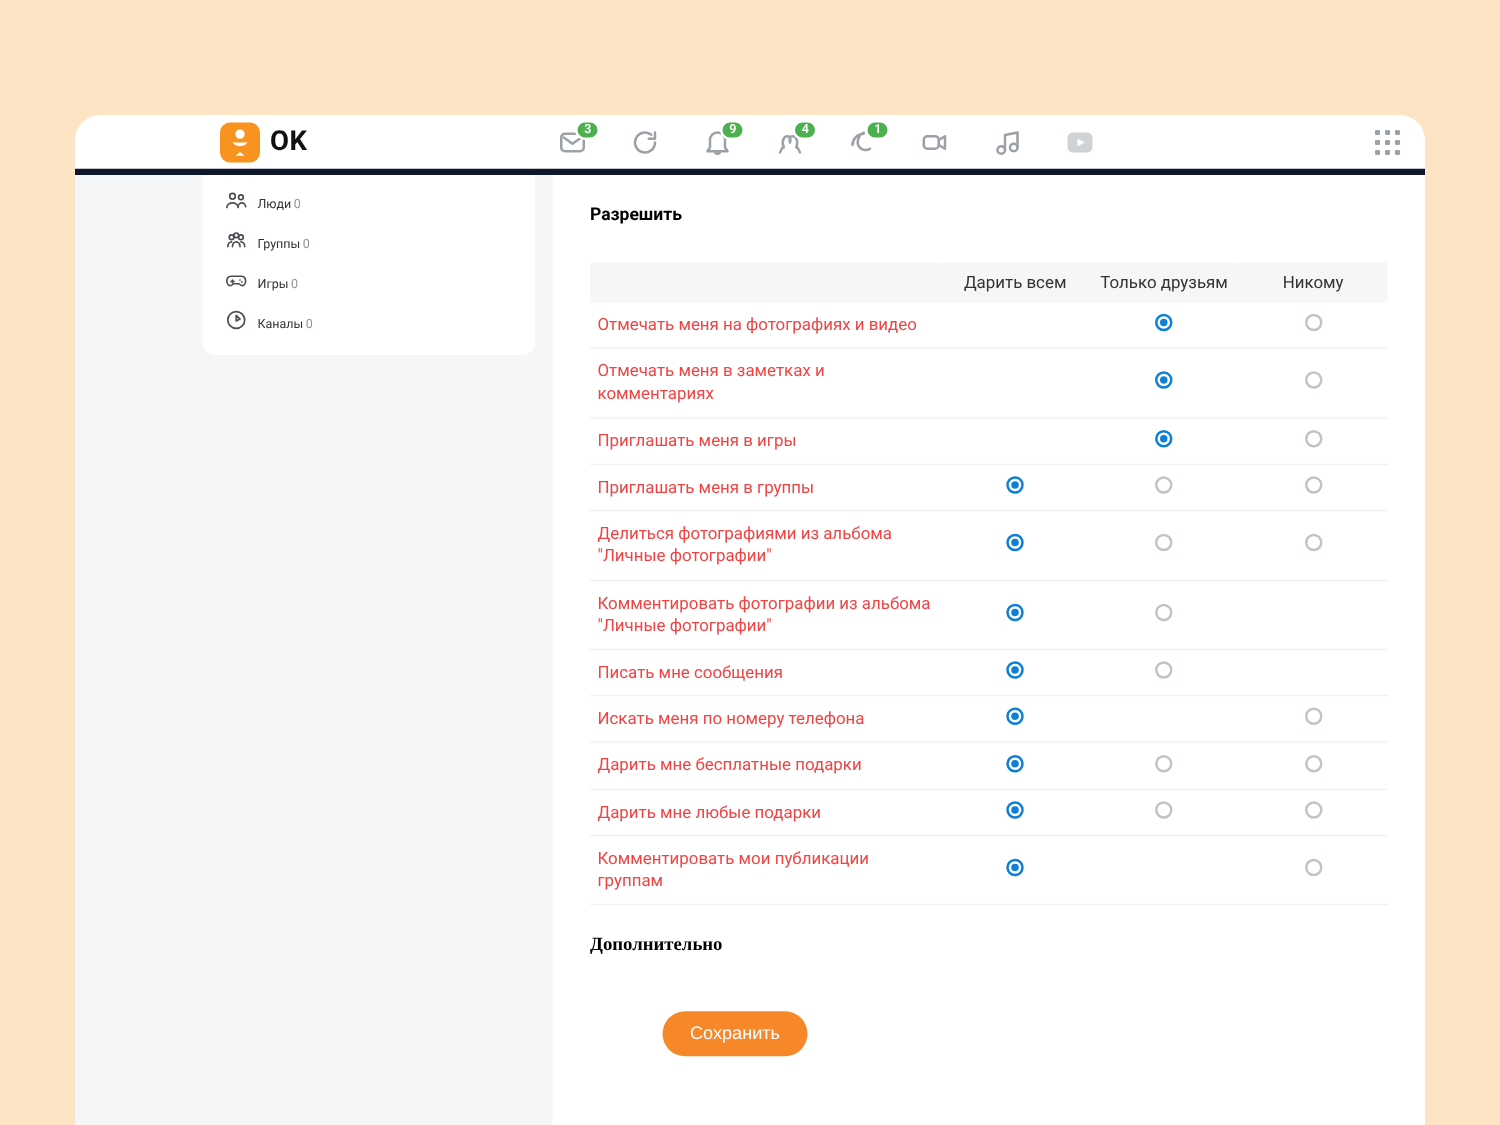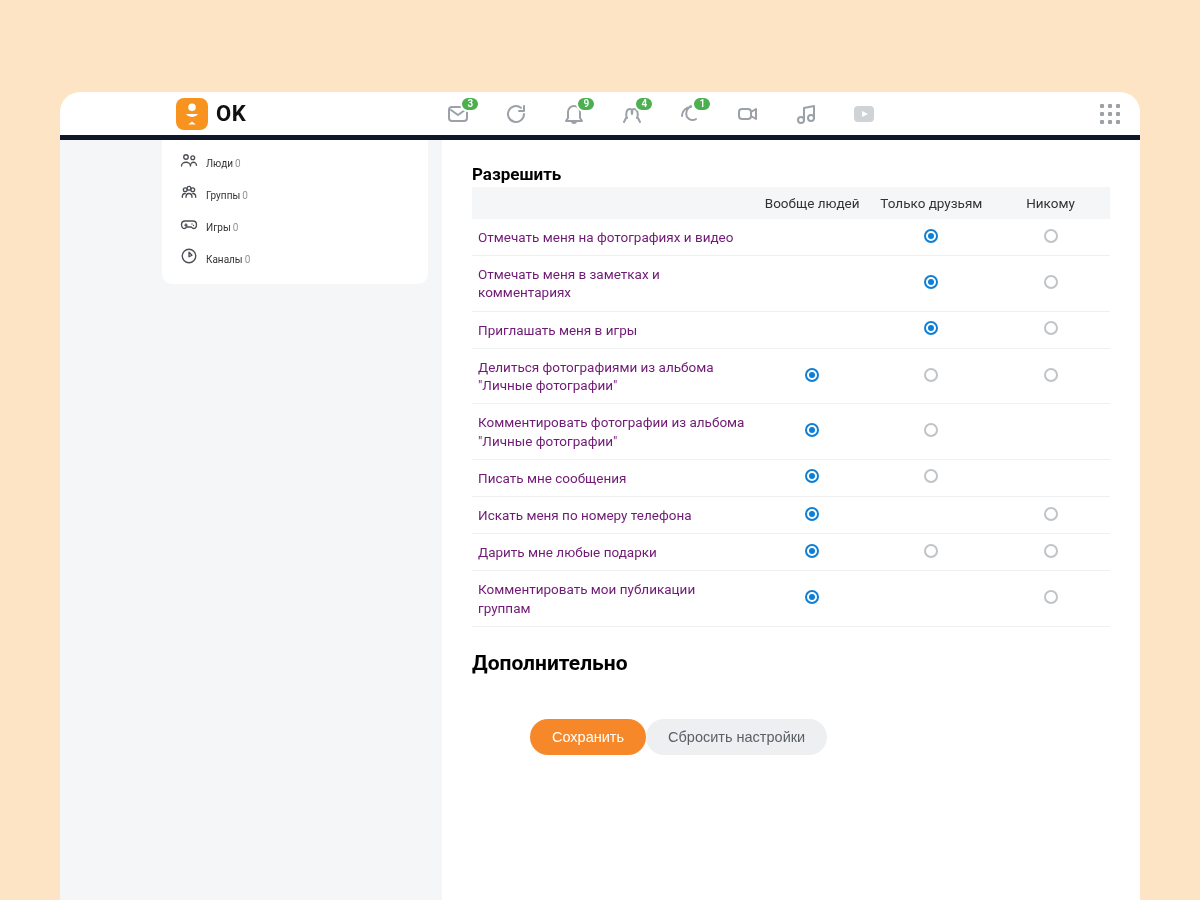--- a/index.html
+++ b/index.html
@@ -86,59 +86,59 @@
   .sidebar-item .icn svg { width: 18px; height: 18px; fill: none; stroke: currentColor; stroke-width: 1.8; stroke-linecap: round; stroke-linejoin: round;}
   .sidebar-item .cnt { color: #8f949a; margin-left: -6px; }
 
   .main {
     flex: 1;
     background: #fff;
     margin-left: 14px;
     padding: 24px 30px 0 30px;
     overflow: hidden;
   }
-  h2.sect { font-size: 17px; font-weight: 700; margin-bottom: 3px; }
+  h2.sect { font-size: 14px; font-weight: 700; margin-bottom: 30px; }
   table.perm {
     width: 100%;
     border-collapse: collapse;
     font-size: 13.5px;
   }
   table.perm thead th {
     background: #f5f6f7;
     font-weight: 400; color: #333;
     padding: 8px 6px;
     text-align: center;
   }
   table.perm thead th:first-child { text-align: left; }
   table.perm tbody td {
     border-bottom: 1px solid #eef0f2;
     padding: 9px 6px;
     vertical-align: middle;
   }
-  table.perm tbody td:first-child { color: #701a75; width: 300px; line-height: 1.35; }
+  table.perm tbody td:first-child { color: #ef4444; width: 300px; line-height: 1.35; }
   table.perm tbody td.rad { text-align: center; width: 126px; }
   .radio {
     display: inline-block;
     width: 14px; height: 14px;
     border: 2px solid #bfc4c9;
     border-radius: 50%;
     position: relative;
     cursor: pointer;
     background: #fff;
   }
   .radio.sel {
     border-color: #0d7fd6;
   }
   .radio.sel::after {
     content: '';
     position: absolute; inset: 2px;
     border-radius: 50%;
     background: #0d7fd6;
   }
-  h2.add { font-size: 21px; font-weight: 700; margin: 24px 0 44px 0; }
+  h2.add { font-size: 15px; font-weight: 700; margin: 24px 0 44px 0; font-family: Liberation Serif, serif; }
   .actions { display: flex; justify-content: flex-start; padding-left: 58px; }
   .btn {
     border: none; border-radius: 22px;
     padding: 10px 22px;
     font-size: 14.5px; font-weight: 500;
     cursor: pointer;
   }
   .btn-primary { background: #f7882a; color: #fff; }
   .btn-secondary { background: #edeff1; color: #5b6066; }
 </style>
@@ -261,21 +261,21 @@
         <span class="cnt">0</span>
       </div>
     </div>
 
     <div class="main">
       <h2 class="sect">Разрешить</h2>
       <table class="perm">
         <thead>
           <tr>
             <th></th>
-            <th>Вообще людей</th>
+            <th>Дарить всем</th>
             <th>Только друзьям</th>
             <th>Никому</th>
           </tr>
         </thead>
         <tbody id="perm-body">
             <tr>
               <td>Отмечать меня на фотографиях и видео</td>
               <td class="rad"></td>
               <td class="rad"><span class="radio sel"></span></td>
               <td class="rad"><span class="radio"></span></td>
@@ -286,20 +286,26 @@
               <td class="rad"><span class="radio sel"></span></td>
               <td class="rad"><span class="radio"></span></td>
             </tr>
             <tr>
               <td>Приглашать меня в игры</td>
               <td class="rad"></td>
               <td class="rad"><span class="radio sel"></span></td>
               <td class="rad"><span class="radio"></span></td>
             </tr>
             <tr>
+              <td>Приглашать меня в группы</td>
+              <td class="rad"><span class="radio sel"></span></td>
+              <td class="rad"><span class="radio"></span></td>
+              <td class="rad"><span class="radio"></span></td>
+            </tr>
+            <tr>
               <td>Делиться фотографиями из альбома "Личные фотографии"</td>
               <td class="rad"><span class="radio sel"></span></td>
               <td class="rad"><span class="radio"></span></td>
               <td class="rad"><span class="radio"></span></td>
             </tr>
             <tr>
               <td>Комментировать фотографии из альбома "Личные фотографии"</td>
               <td class="rad"><span class="radio sel"></span></td>
               <td class="rad"><span class="radio"></span></td>
               <td class="rad"></td>
@@ -307,36 +313,41 @@
             <tr>
               <td>Писать мне сообщения</td>
               <td class="rad"><span class="radio sel"></span></td>
               <td class="rad"><span class="radio"></span></td>
               <td class="rad"></td>
             </tr>
             <tr>
               <td>Искать меня по номеру телефона</td>
               <td class="rad"><span class="radio sel"></span></td>
               <td class="rad"></td>
+              <td class="rad"><span class="radio"></span></td>
+            </tr>
+            <tr>
+              <td>Дарить мне бесплатные подарки</td>
+              <td class="rad"><span class="radio sel"></span></td>
+              <td class="rad"><span class="radio"></span></td>
               <td class="rad"><span class="radio"></span></td>
             </tr>
             <tr>
               <td>Дарить мне любые подарки</td>
               <td class="rad"><span class="radio sel"></span></td>
               <td class="rad"><span class="radio"></span></td>
               <td class="rad"><span class="radio"></span></td>
             </tr>
             <tr>
               <td>Комментировать мои публикации группам</td>
               <td class="rad"><span class="radio sel"></span></td>
               <td class="rad"></td>
               <td class="rad"><span class="radio"></span></td>
             </tr>
           </tbody>
       </table>
       <h2 class="add">Дополнительно</h2>
       <div class="actions">
         <button class="btn btn-primary">Сохранить</button>
-        <button class="btn btn-secondary">Сбросить настройки</button>
       </div>
     </div>
   </div>
 </div>
 
 </body></html>

